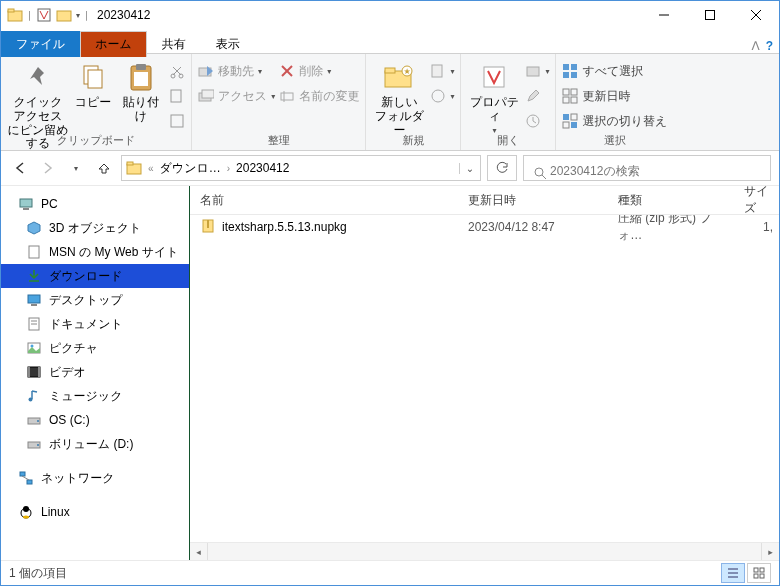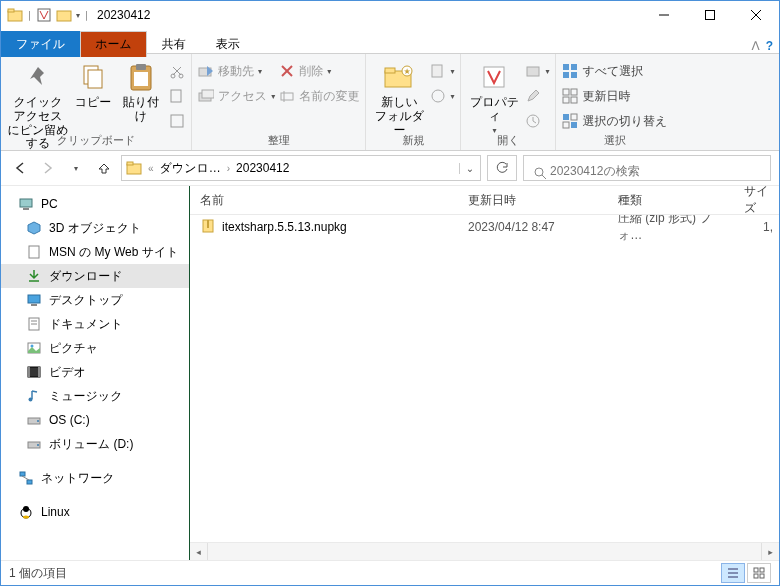--- a/index.html
+++ b/index.html
@@ -35,21 +35,21 @@
 .crumb .sep{color:#888;padding:0 2px;font-size:10px}
 .crumb .dd{width:20px;border-left:1px solid #ccc;text-align:center;color:#555;font-size:10px}
 .refresh{width:28px;height:24px;border:1px solid #ccc;display:flex;align-items:center;justify-content:center}
 .search{width:240px;height:24px;border:1px solid #ccc;display:flex;align-items:flex-end;background:#fff;padding-left:6px;color:#777}
 .search .sic{width:20px;display:flex;justify-content:center}
 .body{flex:1;display:flex;min-height:0}
 .tree{width:188px;border-right:1px solid #14532d;overflow:auto;padding-top:6px;position:relative}
 .tree::after{content:"";position:absolute;right:0;top:0;bottom:0;width:14px}
 .titem{display:flex;align-items:center;height:24px;gap:6px;padding-left:16px;white-space:nowrap}
 .titem.l2{padding-left:24px}
-.titem.sel{background:#e5e5e5}
+.titem.sel{background:#1d4ed8}
 .titem .ic{width:18px;display:flex;justify-content:center}
 .content{flex:1;display:flex;flex-direction:column;min-width:0}
 .cols{height:28px;display:flex;align-items:center;border-bottom:1px solid #eaeaea;color:#444}
 .col{padding-left:10px}
 .c1{width:258px}
 .c2{width:140px}
 .c3{width:116px}
 .c4{flex:1}
 .rows{flex:1;overflow:auto}
 .row{display:flex;align-items:center;height:24px}

